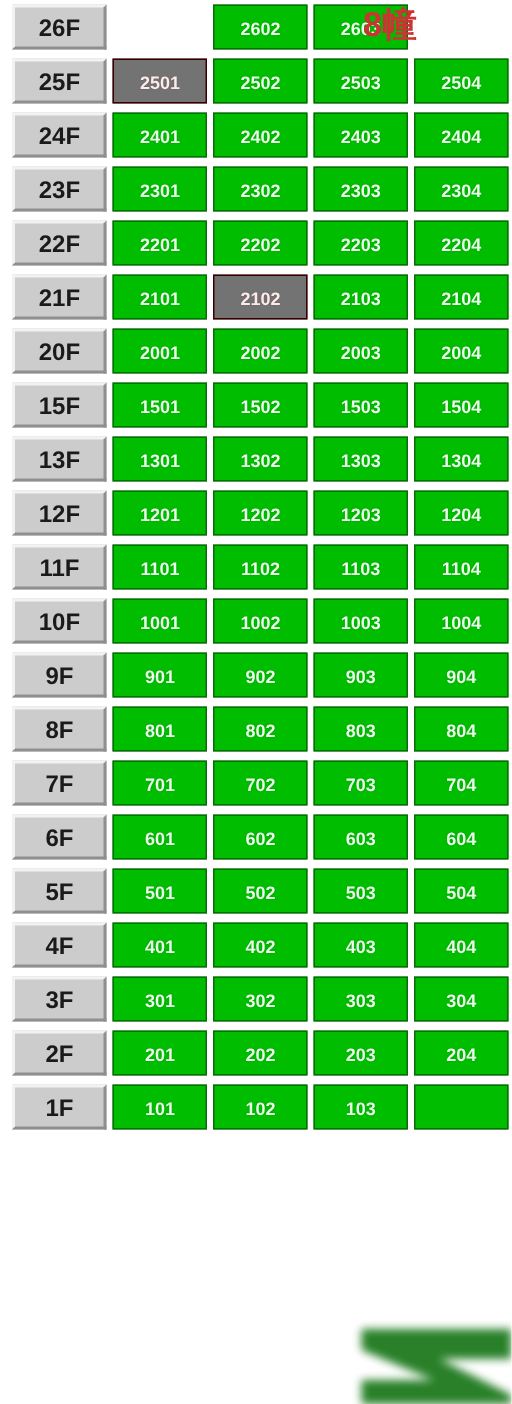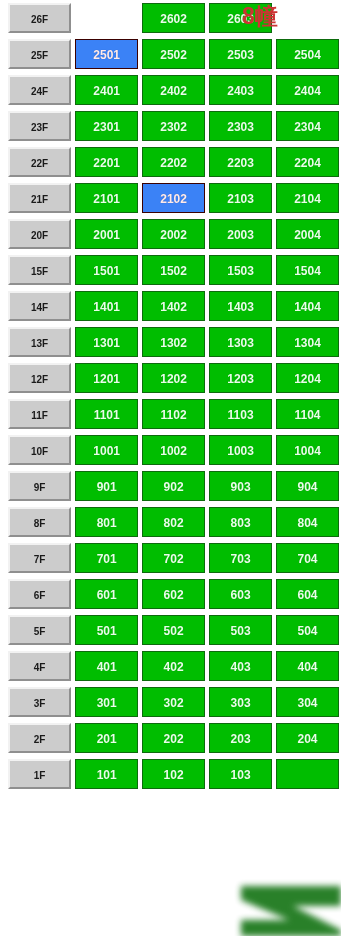--- a/index.html
+++ b/index.html
@@ -53,21 +53,21 @@
   .floor-label-cell {
     width: 70px;
     padding: 0;
     vertical-align: middle;
   }
   .floor-label {
     margin: 2px 2px 2px 8px;
     height: 30px;
     line-height: 30px;
     text-align: center;
-    font-size: 10px;
+    font-size: 16px;
     font-weight: bold;
     color: #1a1a1a;
     background: #cccccc;
     border-top: 2px solid #f2f2f2;
     border-left: 2px solid #f2f2f2;
     border-right: 2px solid #8f8f8f;
     border-bottom: 2px solid #8f8f8f;
     box-sizing: border-box;
     user-select: none;
   }
@@ -91,21 +91,21 @@
     background: #00bd00;
     text-shadow: 0 0 1px rgba(0,0,0,0.25);
     user-select: none;
   }
   .unit.avail {
     background: #00bd00;
     border-color: #0d6b0d;
     color: #e8ffe8;
   }
   .unit.sold {
-    background: #3b82f6;
+    background: #737373;
     border-color: #3a0000;
     color: #ffeaea;
   }
   .unit.empty {
     background: transparent;
     border: none;
     color: transparent;
   }
 
   
@@ -261,37 +261,20 @@
           </td>
           <td class="unit-cell">
             <div class="unit avail">1503</div>
           </td>
           <td class="unit-cell">
             <div class="unit avail">1504</div>
           </td>
         </tr>
         <tr class="floor-row">
           <td class="floor-label-cell">
-            <div class="floor-label">14F</div>
-          </td>
-          <td class="unit-cell">
-            <div class="unit avail">1401</div>
-          </td>
-          <td class="unit-cell">
-            <div class="unit avail">1402</div>
-          </td>
-          <td class="unit-cell">
-            <div class="unit avail">1403</div>
-          </td>
-          <td class="unit-cell">
-            <div class="unit avail">1404</div>
-          </td>
-        </tr>
-        <tr class="floor-row">
-          <td class="floor-label-cell">
             <div class="floor-label">13F</div>
           </td>
           <td class="unit-cell">
             <div class="unit avail">1301</div>
           </td>
           <td class="unit-cell">
             <div class="unit avail">1302</div>
           </td>
           <td class="unit-cell">
             <div class="unit avail">1303</div>

